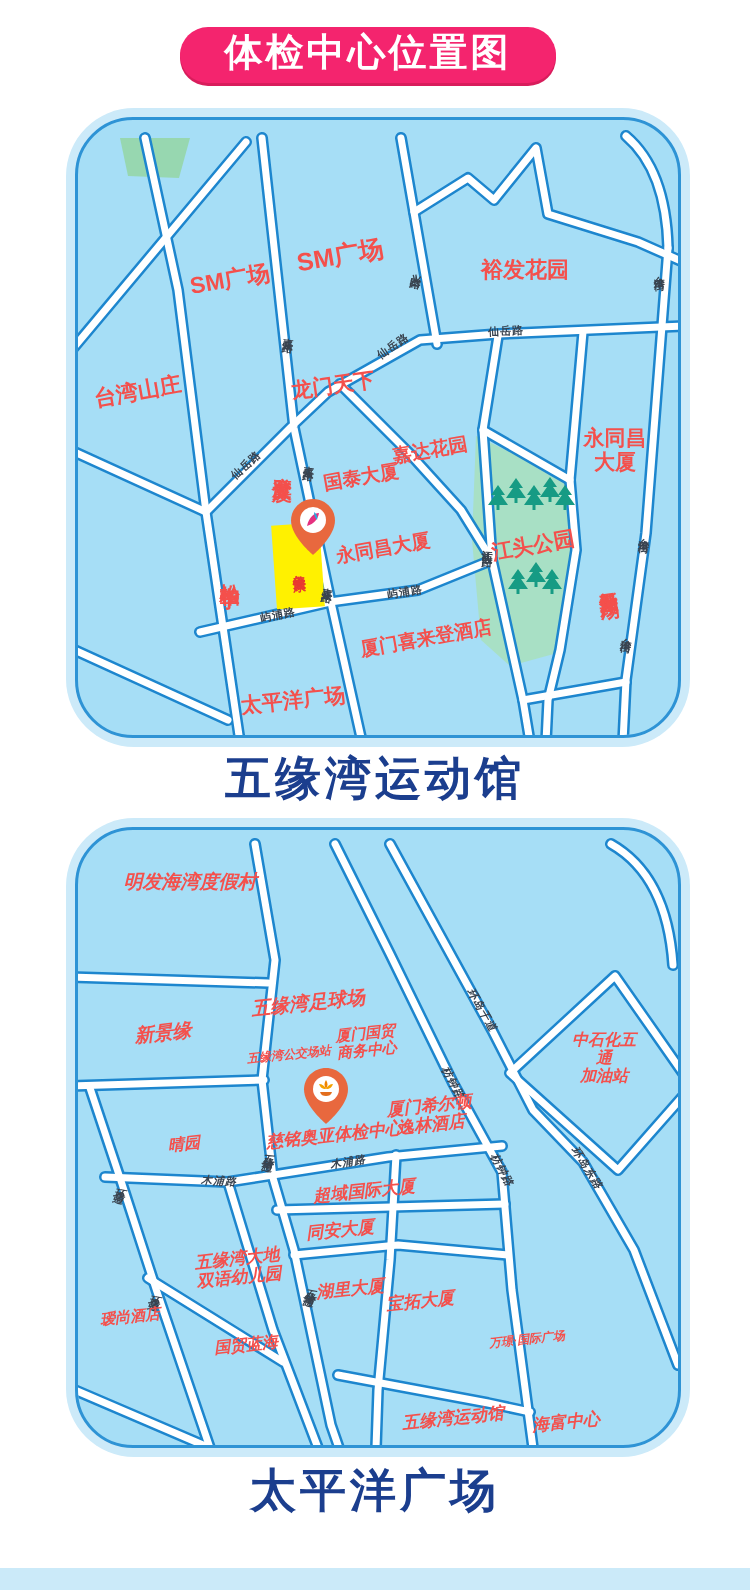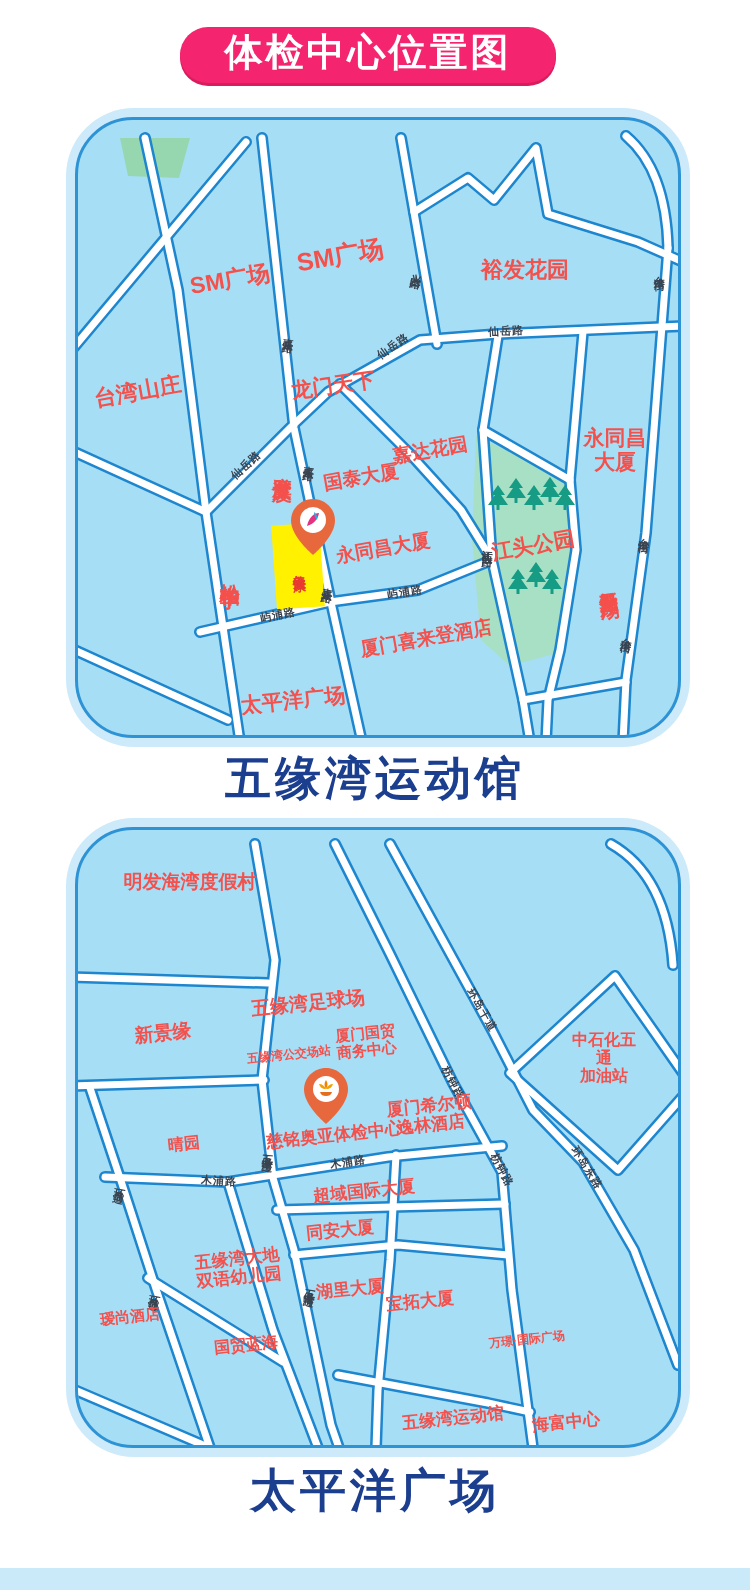--- a/index.html
+++ b/index.html
@@ -170,21 +170,21 @@
       <div class="road-label vertical" style="left: 409px; top: 425px; transform: translate(-50%, -50%) rotate(2deg);">江头西路</div>
       <div class="road-label" style="left: 200px; top: 495px; transform: translate(-50%, -50%) rotate(-11deg);">屿浦路</div>
       <div class="road-label" style="left: 327px; top: 472px; transform: translate(-50%, -50%) rotate(-9deg);">屿浦路</div>
       <div class="road-label vertical" style="left: 580px; top: 150px; transform: translate(-50%, -50%) rotate(-3deg);">台湾街</div>
       <div class="road-label vertical" style="left: 566px; top: 412px; transform: translate(-50%, -50%) rotate(4deg);">台湾街</div>
       <div class="road-label vertical" style="left: 549px; top: 512px; transform: translate(-50%, -50%) rotate(7deg);">台湾街</div>
     </div>
 </div>
 <div class="caption" style="top:748px;">五缘湾运动馆</div>
 
-<div class="map-outer" style="top:818px;">
+<div class="map-outer" style="top:818px;font-style:italic;">
   <div class="map-inner">
     <svg class="roads" width="600" height="615" viewBox="0 0 600 615">
       <defs>
         <path id="m2r1" d="M177 14 L197 130 L184 250 L195 348 L216 420 L253 595 L261 618"></path>
         <path id="m2r2" d="M257 14 L312 124 L375 253 L424 342 L434 460 L455 618"></path>
         <path id="m2r3" d="M312 14 L414 200 L455 280 L505 332 L556 420 L600 535"></path>
         <path id="m2r4" d="M533 14 Q589 46 595 135"></path>
         <path id="m2r5" d="M537 146 L432 243 L540 340 L614 256 Z"></path>
         <path id="m2r6" d="M-8 147 L190 153"></path>
         <path id="m2r7" d="M-8 256 L186 250"></path>

